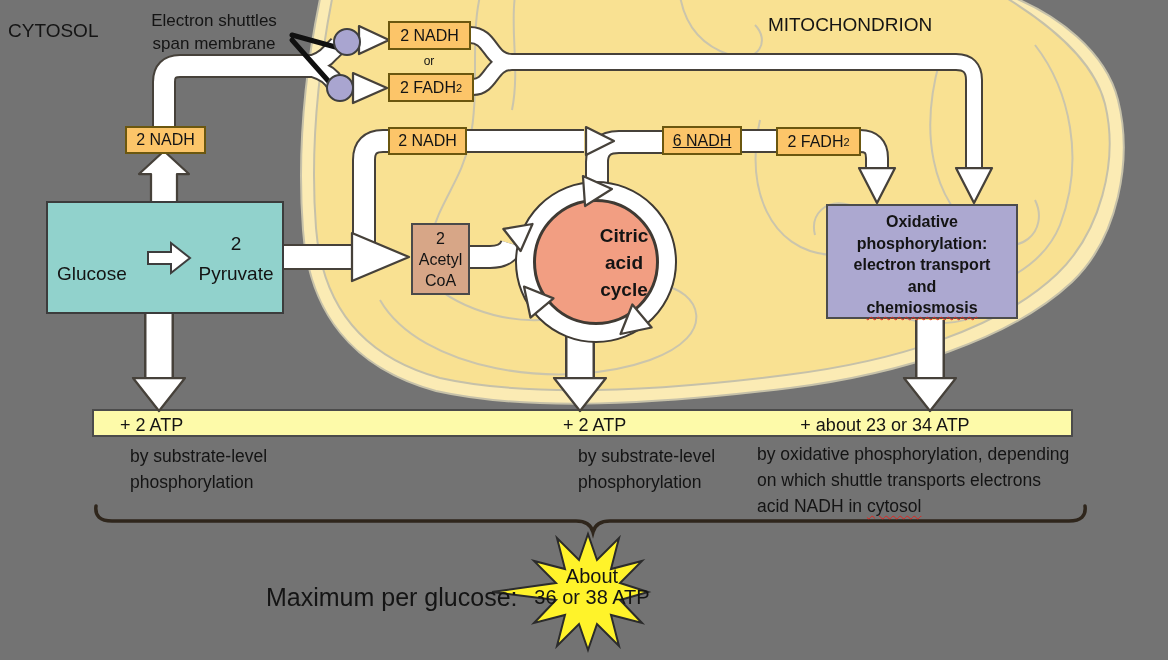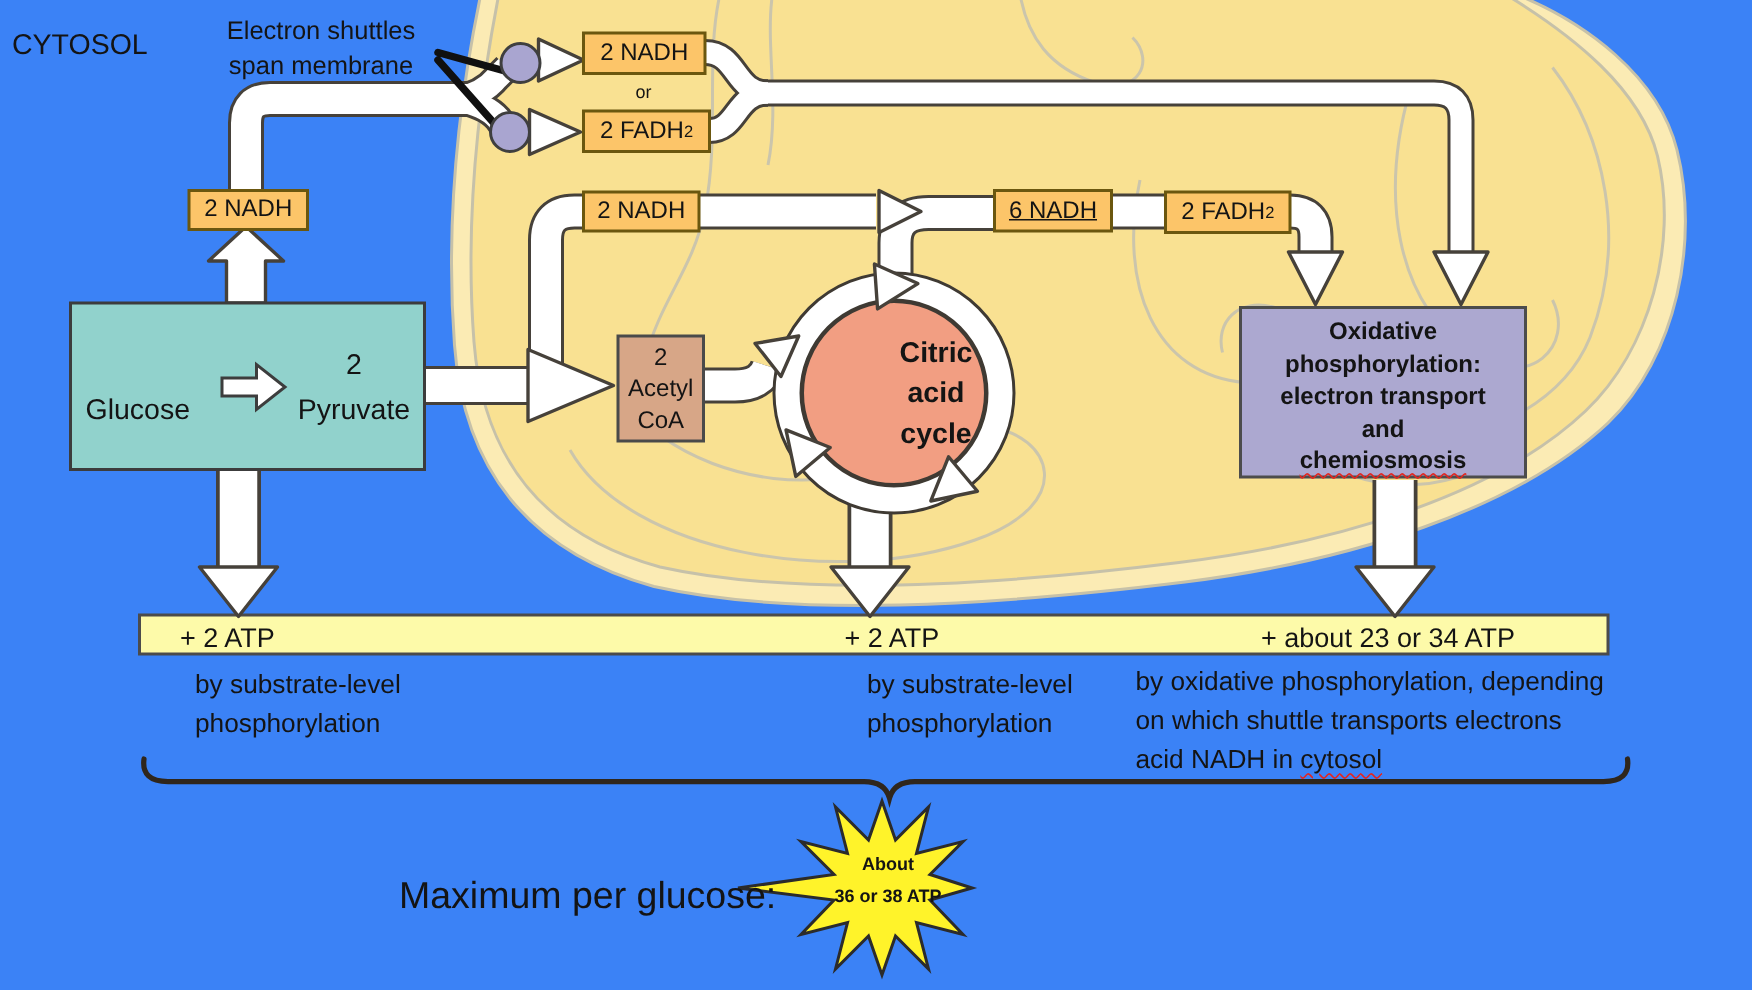--- a/index.html
+++ b/index.html
@@ -1,38 +1,38 @@
 <!DOCTYPE html>
 <html><head>
 <meta charset="utf-8">
 <style>
   html,body{margin:0;padding:0;}
   .canvas{
     position:relative; width:1168px; height:660px; overflow:hidden;
-    background:#3b82f6;
+    background:#737373;
     font-family:"Liberation Sans", sans-serif;
     color:#141414;
   }
   .canvas svg{position:absolute;left:0;top:0;}
   .txt{position:absolute; white-space:nowrap;}
   .box-label{
     position:absolute; display:flex; align-items:center; justify-content:center;
     font-size:16px; white-space:nowrap;
   }
   .box-label sub{font-size:11px; line-height:0;}
   .center{text-align:center;}
   .bold{font-weight:bold;}
   .wavy{
     text-decoration-line:underline; text-decoration-style:wavy;
     text-decoration-color:#e2251f; text-decoration-thickness:1px;
     text-underline-offset:3px;
   }
   .section-label{font-size:19px;}
   .note{font-size:17.5px; line-height:26px;}
-  .atp{font-size:18px;text-align:right;}
+  .atp{font-size:18px;}
 </style>
 </head>
 <body>
 
 <div class="canvas">
 
   <svg width="1168" height="660" viewBox="0 0 1168 660">
 
     <g>
       <path d="M321,-6 C305,70 297,150 303,230 C309,312 352,368 436,391 C530,412 660,404 790,388 C900,374 1010,340 1072,282 C1118,238 1133,160 1118,100 C1106,52 1058,14 1005,-6 Z" fill="#FBEBB4" stroke="#C6C1A9" stroke-width="2"></path>
@@ -155,20 +155,21 @@
       <circle cx="347" cy="42" r="13" fill="#A9A5D0" stroke="#3F3F3F" stroke-width="2"></circle>
       <circle cx="340" cy="88" r="13" fill="#A9A5D0" stroke="#3F3F3F" stroke-width="2"></circle>
     </g>
 
     <path d="M96,506 Q94,521 112,521 L576,521 Q590,521 593,532 Q596,521 610,521 L1069,521 Q1087,521 1085,506" fill="none" stroke="#2F261C" stroke-width="3.5" stroke-linecap="round"></path>
 
     <polygon points="648,592 620,600 642,623 611,615 619,646 597,624 588,650 579,624 557,646 565,615 534,623 556,600 492,592 556,583 534,561 565,569 557,538 579,560 588,534 597,560 619,538 611,569 642,561 620,583" fill="#FFF32A" stroke="#2B2B2B" stroke-width="2"></polygon>
   </svg>
 
   <div class="txt section-label" style="left:8px; top:20px;">CYTOSOL</div>
+  <div class="txt section-label" style="left:768px; top:14px;">MITOCHONDRION</div>
 
   <div class="txt center" style="left:134px; top:9px; width:160px; font-size:17px; line-height:23px; white-space:normal;">
     <span>Electron shuttles</span><br>
     <span>span membrane</span>
   </div>
 
   <div class="box-label" style="left:389px; top:22px; width:81px; height:27px;">2 NADH</div>
   <div class="box-label" style="left:407px; top:51px; width:44px; height:20px; font-size:12px;">or</div>
   <div class="box-label" style="left:389px; top:74px; width:84px; height:27px;">
     <span>2 FADH</span>
@@ -219,18 +220,18 @@
     <span>by substrate-level</span><br>
     <span>phosphorylation</span>
   </div>
   <div class="txt note" style="left:757px; top:441px; white-space:normal; width:360px;">
     <span>by oxidative phosphorylation, depending</span><br>
     <span>on which shuttle transports electrons</span><br>
     <span>acid NADH in </span><span class="wavy">cytosol</span>
   </div>
 
   <div class="txt" style="left:266px; top:583px; font-size:25px;">Maximum per glucose:</div>
-  <div class="txt center" style="left:522px; top:566px; width:140px; font-size:12px; line-height:21px; white-space:normal;font-weight:bold;">
+  <div class="txt center" style="left:522px; top:566px; width:140px; font-size:20px; line-height:21px; white-space:normal;">
     <span>About</span><br>
     <span>36 or 38 ATP</span>
   </div>
 
 </div>
 
 </body></html>

